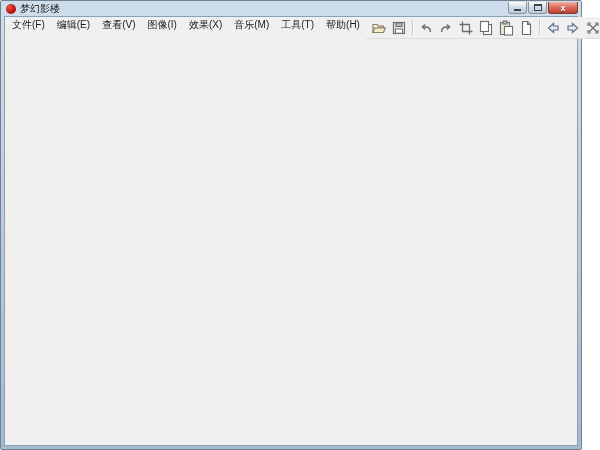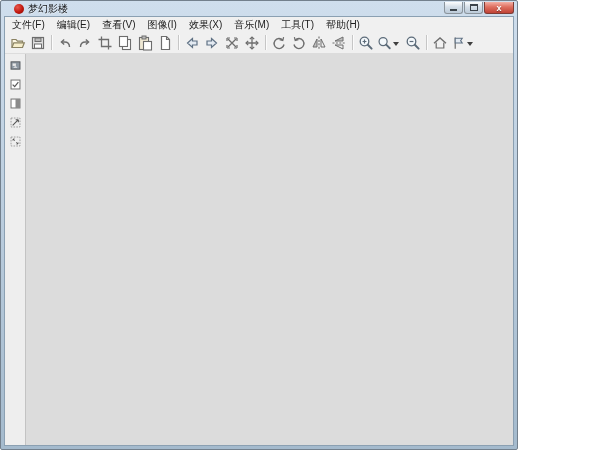--- a/index.html
+++ b/index.html
@@ -1,20 +1,20 @@
 <!DOCTYPE html>
 <html><head>
 <meta charset="utf-8">
 <style>
   * { box-sizing: border-box; margin: 0; padding: 0; }
   html,body { width:600px; height:450px; overflow:hidden;
     font-family:"Liberation Sans","DejaVu Sans",sans-serif; }
-  .window { position:absolute; inset:0; width:518px; height:450px;
+  .window { position:absolute; inset:0; width:582px; height:450px;
     background:linear-gradient(#cfdeed,#a4bacd);
-    border:1px solid #73808d; border-radius:2px;padding-left:8px; }
+    border:1px solid #73808d; border-radius:2px; }
   
   .titlebar { height:15px; display:flex; align-items:center; padding:0 3px; }
   .app-icon { width:10px; height:10px; border-radius:50%;
     background:radial-gradient(circle at 35% 32%, #e8594e 0%, #c0160d 55%, #7e0a05 100%);
     margin:0 4px 0 2px; flex:0 0 auto; }
   .title-text { font-size:10px; color:#17191c; line-height:15px;
     text-shadow:0 1px 0 rgba(255,255,255,.5); flex:1 1 auto;
     white-space:nowrap; overflow:hidden; }
   .win-buttons { display:flex; gap:1px; align-items:flex-start; margin-top:-1px; }
   .win-btn { height:12px; border:1px solid #8b949c; border-top:none;
@@ -22,21 +22,21 @@
     background:linear-gradient(#fdfeff,#d4dee8 45%,#bccbd9); cursor:default; }
   .win-btn.minimize, .win-btn.maximize { width:19px; }
   .win-btn.close { width:30px; border-color:#7e3b34;
     background:linear-gradient(#f3b0a5,#de6f60 45%,#c04235); }
   .glyph-min { width:7px; height:2px; background:#3c444c; margin-top:4px; }
   .glyph-max { width:8px; height:7px; border:1px solid #3c444c; border-top:2px solid #3c444c; }
   .glyph-close { color:#fff; font-size:9px; font-weight:bold; line-height:10px;
     text-shadow:0 1px 1px rgba(0,0,0,.4); }
   
   .client { position:absolute; top:15px; left:3px; right:3px; bottom:3px;
-    background:#f0f0f0; border:1px solid #8ba0b2; display:flex; flex-direction:column; }
+    background:#f0f0f0; border:1px solid #8ba0b2; display:flex; }
   
   .menubar { height:15px; display:flex; align-items:center; background:#f0f0f0;
     padding-left:1px; flex:0 0 auto; }
   .menu-item { font-size:10px; color:#1c1c1c; padding:1px 6px; line-height:13px;
     white-space:nowrap; cursor:default; }
   
   .toolbar { height:22px; display:flex; align-items:center; background:#f0f0f0;
     border-bottom:1px solid #dcdcdc; padding-left:3px; flex:0 0 auto; }
   .tb-btn { width:20px; height:19px; display:flex; align-items:center;
     justify-content:center; border:1px solid transparent; border-radius:2px; cursor:default; }

